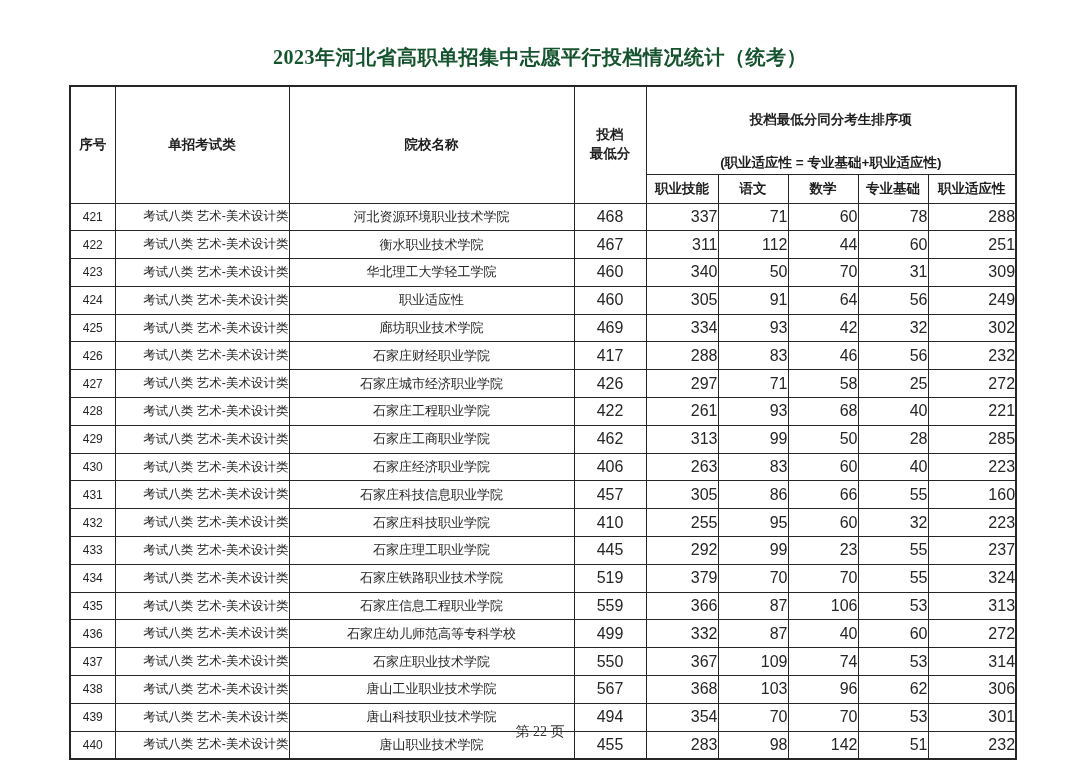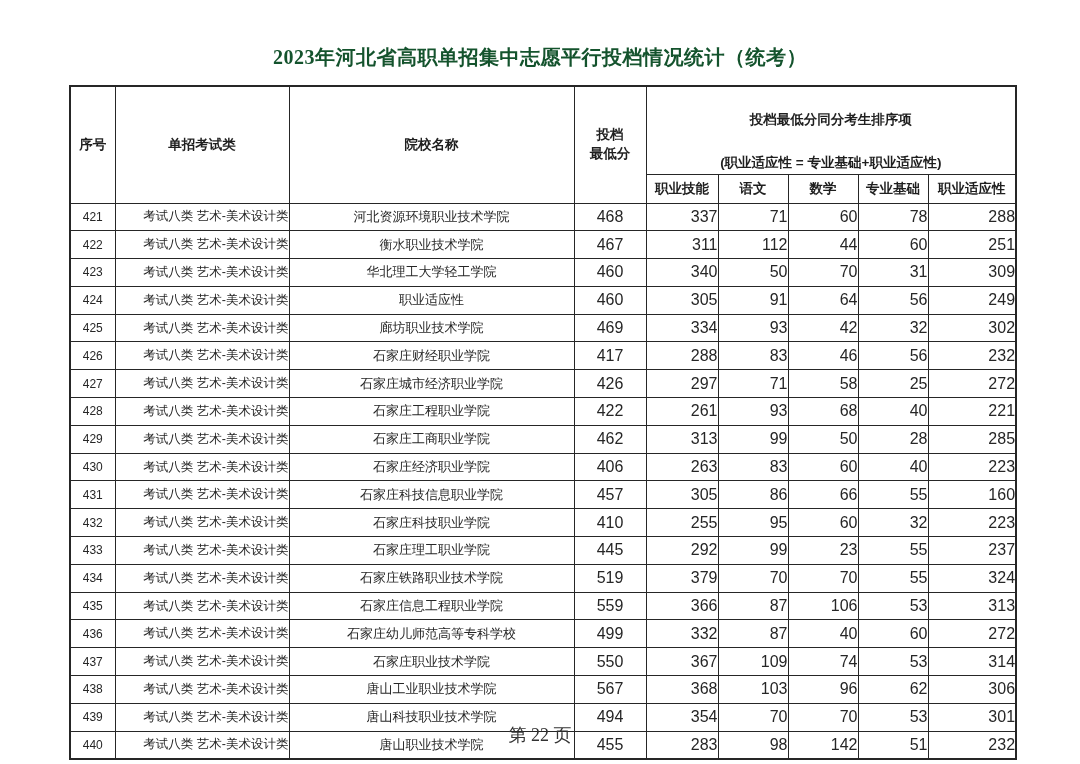--- a/index.html
+++ b/index.html
@@ -60,21 +60,21 @@
   td.c-college   { text-align: center; font-size: 13px; }
   td.c-min-score { text-align: center; font-size: 16px; }
   td.score       { text-align: right; font-size: 16px; padding-right: 2px; }
   .footer {
     position: absolute;
     top: 723px;
     left: 0;
     width: 100%;
     text-align: center;
     font-family: "Liberation Serif", "DejaVu Serif", serif;
-    font-size: 18px;
+    font-size: 14px;
     color: #333333;
   }
 </style>
 </head>
 <body>
 
 <div class="title">2023年河北省高职单招集中志愿平行投档情况统计（统考）</div>
 
 <table class="admission">
   <colgroup>

